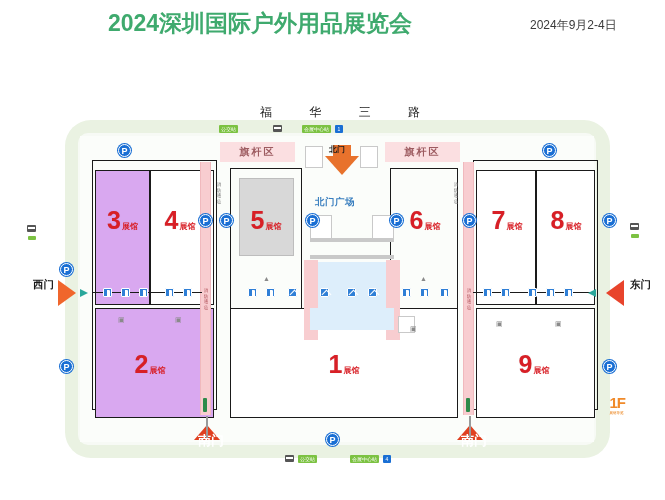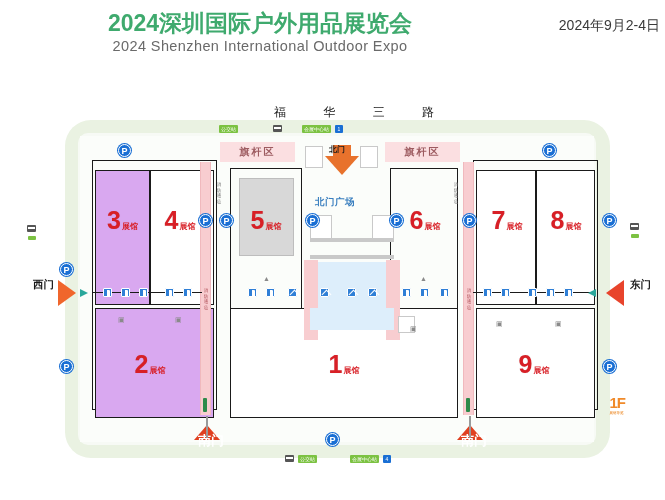--- a/index.html
+++ b/index.html
@@ -19,31 +19,31 @@
   }
   .hdr-sub {
     position:absolute; left:0; top:38px; width:520px; text-align:center;
     font-size:14.5px; color:#6a6a6a; letter-spacing:.4px; white-space:nowrap;
   }
   .hdr-third {
     position:absolute; left:0; top:62px; width:520px; text-align:center;
     font-size:20px; font-weight:bold; color:#1c1c1c; letter-spacing:2px;
   }
   .hdr-date {
-    position:absolute; left:530px; top:17px; width:130px; text-align:right;
-    font-size:14px; color:#3a3a3a; white-space:nowrap;
+    position:absolute; left:530px; top:17px; width:130px; text-align:left;
+    font-size:12px; color:#3a3a3a; white-space:nowrap;
   }
   .hdr-loc {
     position:absolute; left:530px; top:33px; width:130px; text-align:center;
     font-size:9.5px; color:#3a3a3a; white-space:nowrap;
   }
 
   
   .road-top {
-    position:absolute; top:104px; left:249px; width:210px; text-align:center;
+    position:absolute; top:104px; left:235px; width:210px; text-align:center;
     font-size:12px; color:#1b1b1b; letter-spacing:17px; text-indent:17px;
     font-weight:500;
   }
   .road-bottom {
     position:absolute; top:470px; left:240px; width:210px; text-align:center;
     font-size:11.5px; color:#1b1b1b; letter-spacing:11px; text-indent:11px;
     font-weight:500;
   }
   .road-left {
     position:absolute; left:21px; top:318px; width:18px;
@@ -215,21 +215,20 @@
     letter-spacing:.5px;
   }
   .hline { position:absolute; background:#1a1a1a; }
 </style>
 </head>
 <body>
 
 <div id="root">
 
   <div class="hdr-main">2024深圳国际户外用品展览会</div>
-  <div class="hdr-sub">2024 Shenzhen International Outdoor Expo</div>
   <div class="hdr-date">2024年9月2-4日</div>
 
   <div class="road-top">福 华 三 路</div>
 
   <div class="map-outer">
 
     <div class="land"></div>
     <div class="land-l"></div>
     <div class="land-r"></div>
     <div class="plot"></div>

